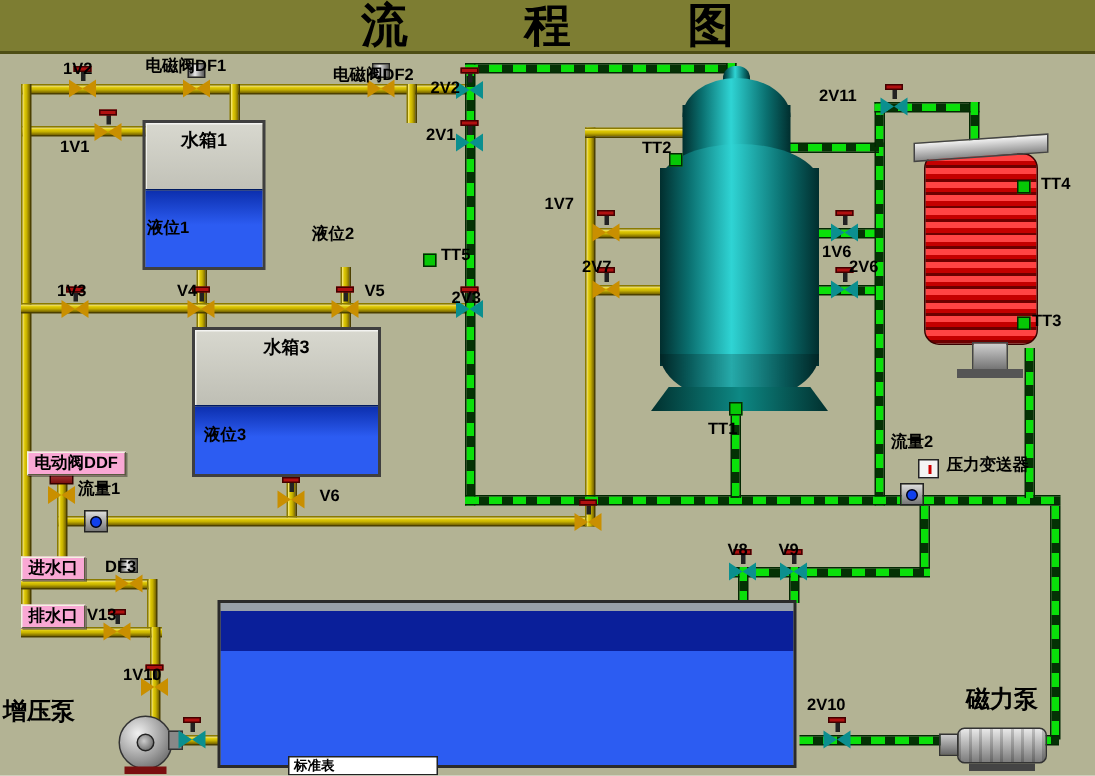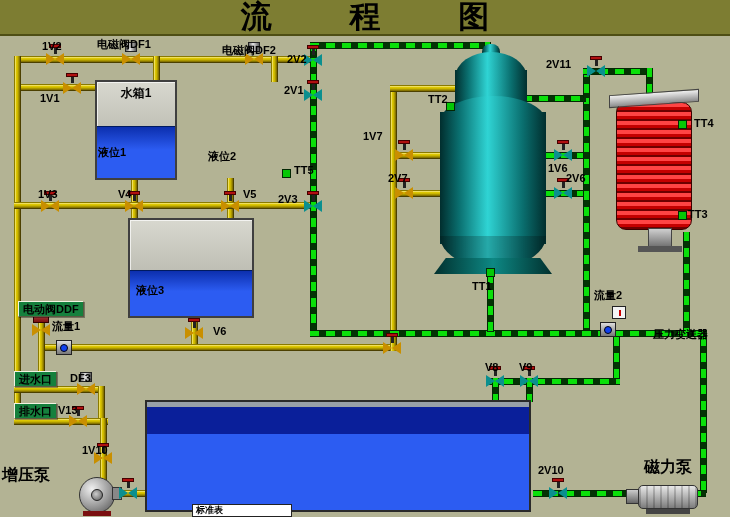--- a/index.html
+++ b/index.html
@@ -41,21 +41,21 @@
   .tank-name { position: absolute; top: 3px; left: 0; right: 0; text-align: center;
                font-size: 12px; font-weight: bold; color: #000; }
   .tank-water { position: absolute; left: 0; right: 0; bottom: 0;
                 background: linear-gradient(180deg,#0c2fae,var(--water-blue,#2c5cf2) 45%);
                 border-top: 1px solid #001a60; }
 
   
   .lbl { position: absolute; z-index: 6; font-size: 11px; font-weight: bold;
          color: #000; white-space: nowrap; line-height: 12px; }
   .lbl.big { font-size: 16px; line-height: 17px; }
-  .lbl.button { background: #15803d; padding: 1px 4px;
+  .lbl.button { background: #f9a8d4; padding: 1px 4px;
                 border: 1px solid; border-color: #f2f2e2 #5a5a40 #5a5a40 #f2f2e2;
                 box-shadow: 1px 1px 0 rgba(0,0,0,.35); }
 
   
   .valve { position: absolute; z-index: 5; width: 18px; height: 12px; }
   .valve.yellow { --vc: var(--valve-yellow,#c98f00); }
   .valve.flow   { --vc: var(--valve-teal,#0b8f8f); }
   .valve .tl { position: absolute; left: 0; top: 0; width: 0; height: 0;
                border-top: 6px solid transparent; border-bottom: 6px solid transparent;
                border-left: 9px solid var(--vc); }
@@ -202,20 +202,21 @@
       <div class="pipe pf-v" style="left: 526px; top: 378px; width: 7px; height: 24px;"></div>
       <div class="pipe pf-h" style="left: 533px; top: 490px; width: 100px; height: 7px;"></div>
       <div class="pipe pf-v" style="left: 700px; top: 337px; width: 7px; height: 156px;"></div>
       <div class="pipe pf-h" style="left: 692px; top: 490px; width: 14px; height: 7px;"></div>
       <div class="tank" style="left: 95px; top: 80px; width: 82px; height: 100px;">
         <div class="tank-water" style="height: 52px;"></div>
         <div class="tank-name">水箱1</div>
       </div>
       <div class="tank" style="left: 128px; top: 218px; width: 126px; height: 100px;">
         <div class="tank-water" style="height: 46px;"></div>
+        <div class="tank-name">水箱3</div>
       </div>
       <div class="valve yellow" style="left: 46px; top: 53px; width: 18px; height: 12px;">
         <div class="tl"></div>
         <div class="tr"></div>
         <div class="handle"></div>
         <div class="cap"></div>
       </div>
       <div class="valve yellow" style="left: 122px; top: 53px; width: 18px; height: 12px;">
         <div class="tl"></div>
         <div class="tr"></div>
@@ -362,33 +363,33 @@
       <div class="lbl plain" style="left: 287px; top: 53px;">2V2</div>
       <div class="lbl plain" style="left: 284px; top: 84px;">2V1</div>
       <div class="lbl plain" style="left: 40px; top: 92px;">1V1</div>
       <div class="lbl plain" style="left: 98px; top: 146px;">液位1</div>
       <div class="lbl plain" style="left: 208px; top: 150px;">液位2</div>
       <div class="lbl plain" style="left: 136px; top: 284px;">液位3</div>
       <div class="lbl plain" style="left: 294px; top: 164px;">TT5</div>
       <div class="lbl plain" style="left: 38px; top: 188px;">1V3</div>
       <div class="lbl plain" style="left: 118px; top: 188px;">V4</div>
       <div class="lbl plain" style="left: 243px; top: 188px;">V5</div>
-      <div class="lbl plain" style="left: 278px; top: 193px;">2V3</div>
+      <div class="lbl plain" style="left: 301px; top: 193px;">2V3</div>
       <div class="lbl plain" style="left: 213px; top: 325px;">V6</div>
       <div class="lbl plain" style="left: 363px; top: 130px;">1V7</div>
       <div class="lbl plain" style="left: 388px; top: 172px;">2V7</div>
       <div class="lbl plain" style="left: 428px; top: 93px;">TT2</div>
       <div class="lbl plain" style="left: 472px; top: 280px; text-align: center;">TT1</div>
       <div class="lbl plain" style="left: 548px; top: 131px; margin-top: 31px;">1V6</div>
       <div class="lbl plain" style="left: 566px; top: 172px;">2V6</div>
       <div class="lbl plain" style="left: 546px; top: 58px;">2V11</div>
       <div class="lbl plain" style="left: 694px; top: 117px;">TT4</div>
       <div class="lbl plain" style="left: 688px; top: 208px;">TT3</div>
       <div class="lbl plain" style="left: 594px; top: 289px;">流量2</div>
-      <div class="lbl plain" style="left: 653px; top: 304px; margin-top: 24px;">压力变送器</div>
+      <div class="lbl plain" style="left: 631px; top: 304px;">压力变送器</div>
       <div class="lbl button" style="left: 18px; top: 301px;">电动阀DDF</div>
       <div class="lbl plain" style="left: 52px; top: 320px;">流量1</div>
       <div class="lbl button" style="left: 14px; top: 371px;">进水口</div>
       <div class="lbl plain" style="left: 70px; top: 372px;">DF3</div>
       <div class="lbl button" style="left: 14px; top: 403px;">排水口</div>
       <div class="lbl plain" style="left: 58px; top: 404px;">V13</div>
       <div class="lbl plain" style="left: 82px; top: 444px;">1V10</div>
       <div class="lbl plain" style="left: 485px; top: 361px;">V8</div>
       <div class="lbl plain" style="left: 519px; top: 361px;">V9</div>
       <div class="lbl plain" style="left: 538px; top: 464px;">2V10</div>

